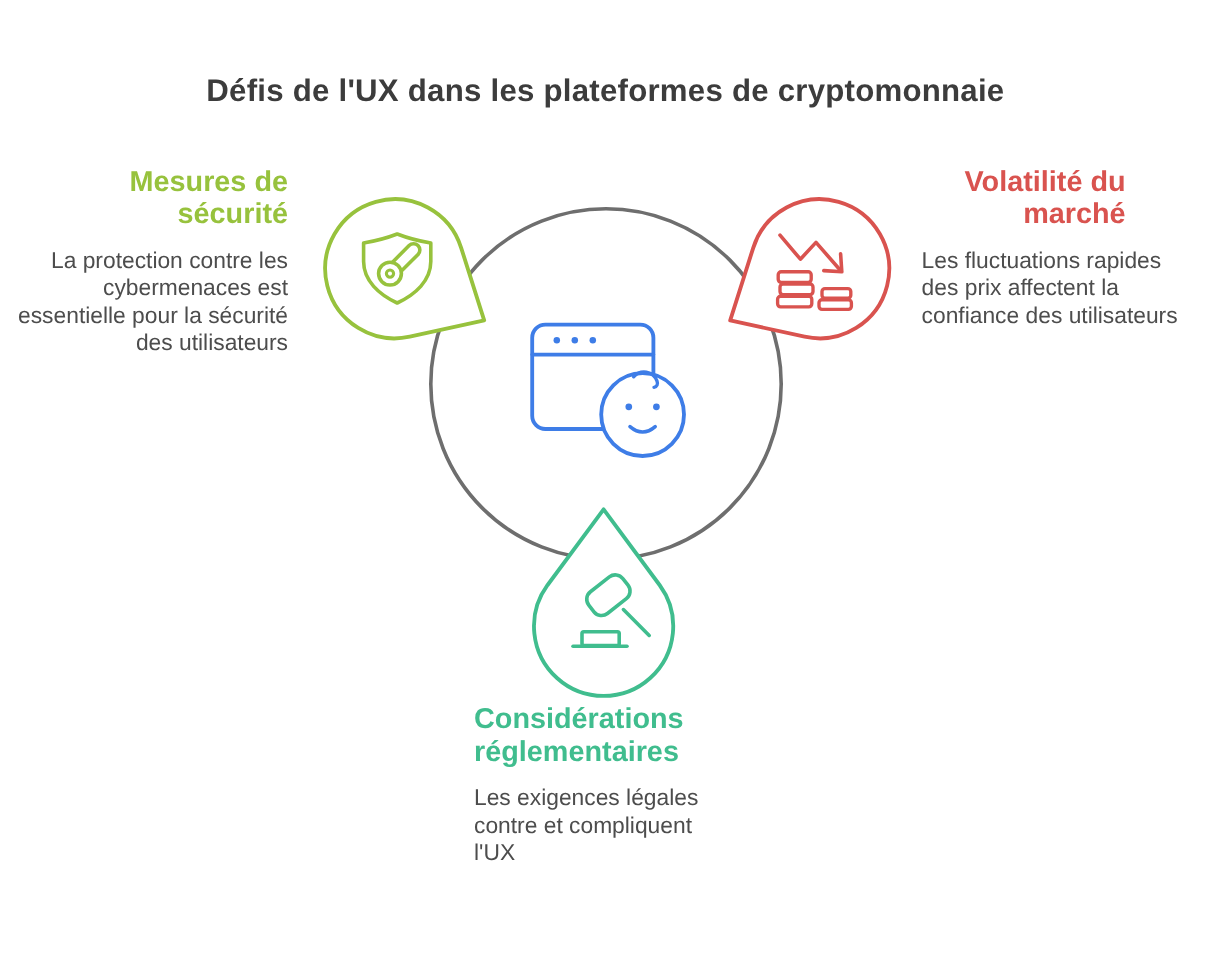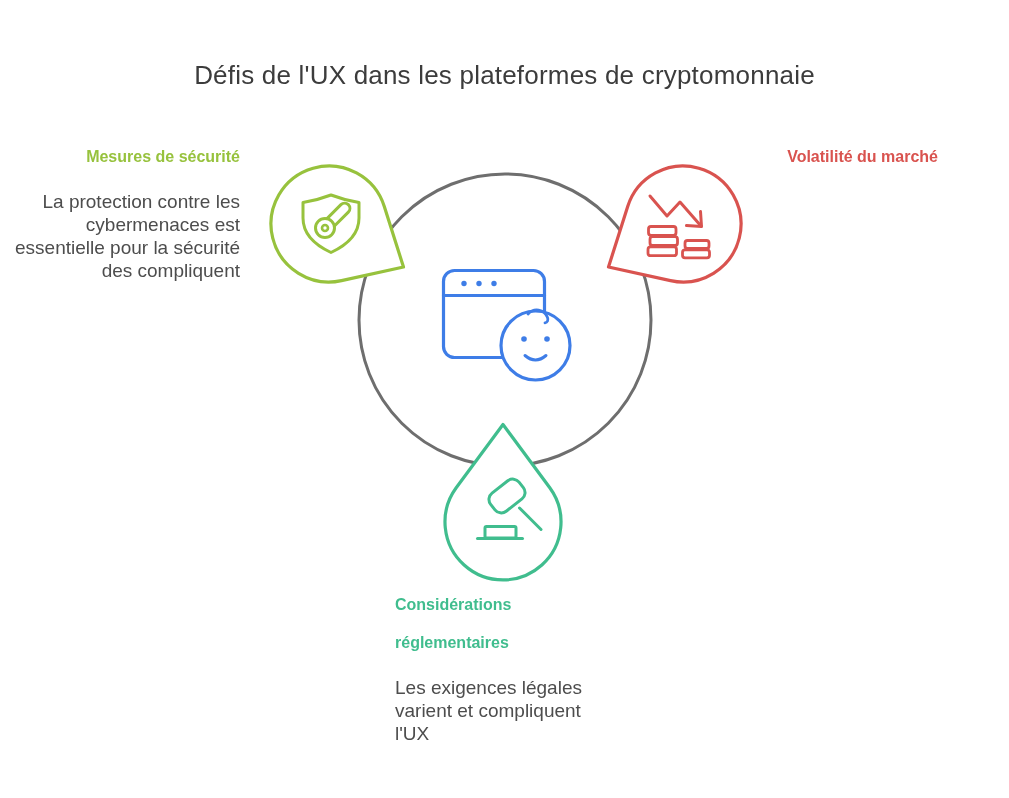--- a/index.html
+++ b/index.html
@@ -2,24 +2,24 @@
 <html><head>
 <meta charset="utf-8">
 <style>
   html,body{margin:0;padding:0;background:#fff;}
   #stage{
     position:relative;width:1009px;height:798px;background:#ffffff;
     font-family:"Liberation Sans", sans-serif;overflow:hidden;
   }
   .title{
     position:absolute;left:0;right:0;top:60px;text-align:center;
-    font-size:26px;font-weight:normal;color:#3c3c3c;letter-spacing:.2px;
+    font-size:26px;font-weight:bold;color:#3c3c3c;letter-spacing:.2px;
   }
   .node{position:absolute;}
-  .node .heading{font-size:16px;font-weight:bold;line-height:38px;margin-bottom:14px;}
+  .node .heading{font-size:24px;font-weight:bold;line-height:27px;margin-bottom:14px;}
   .node .body{font-size:19px;line-height:23px;color:#4d4d4d;}
   .node-left{left:8px;top:138px;width:232px;text-align:right;}
   .node-left .heading{width:170px;margin-left:auto;color:#97c23d;}
   .node-right{left:768px;top:138px;width:222px;text-align:left;}
   .node-right .heading{width:170px;color:#d9534f;text-align:right;}
   .node-bottom{left:395px;top:586px;width:212px;text-align:left;}
   .node-bottom .heading{width:212px;margin:0 auto 14px auto;color:#40bd8e;}
   svg{position:absolute;display:block;}
   #circle-svg{left:357px;top:172px;}
   #green-svg{left:266px;top:162px;}
@@ -97,25 +97,26 @@
           <circle cx="89" cy="81" r="2.8"></circle>
           <circle cx="112" cy="81" r="2.8"></circle>
         </g>
         <path d="M90 97.5 Q100.5 106.5 111 97.5" stroke-width="3"></path>
       </g>
     </g>
   </svg>
 
   <div class="node node-left">
     <div class="heading">Mesures de sécurité</div>
-    <div class="body">La protection contre les cybermenaces est essentielle pour la sécurité des compliquent</div>
+    <div class="body">La protection contre les cybermenaces est essentielle pour la sécurité des utilisateurs</div>
   </div>
 
   <div class="node node-right">
     <div class="heading">Volatilité du marché</div>
+    <div class="body">Les fluctuations rapides des prix affectent la confiance des utilisateurs</div>
   </div>
 
   <div class="node node-bottom">
     <div class="heading">Considérations réglementaires</div>
-    <div class="body">Les exigences légales varient et compliquent l'UX</div>
+    <div class="body">Les exigences légales contre et compliquent l'UX</div>
   </div>
 
 </div>
 
 </body></html>

